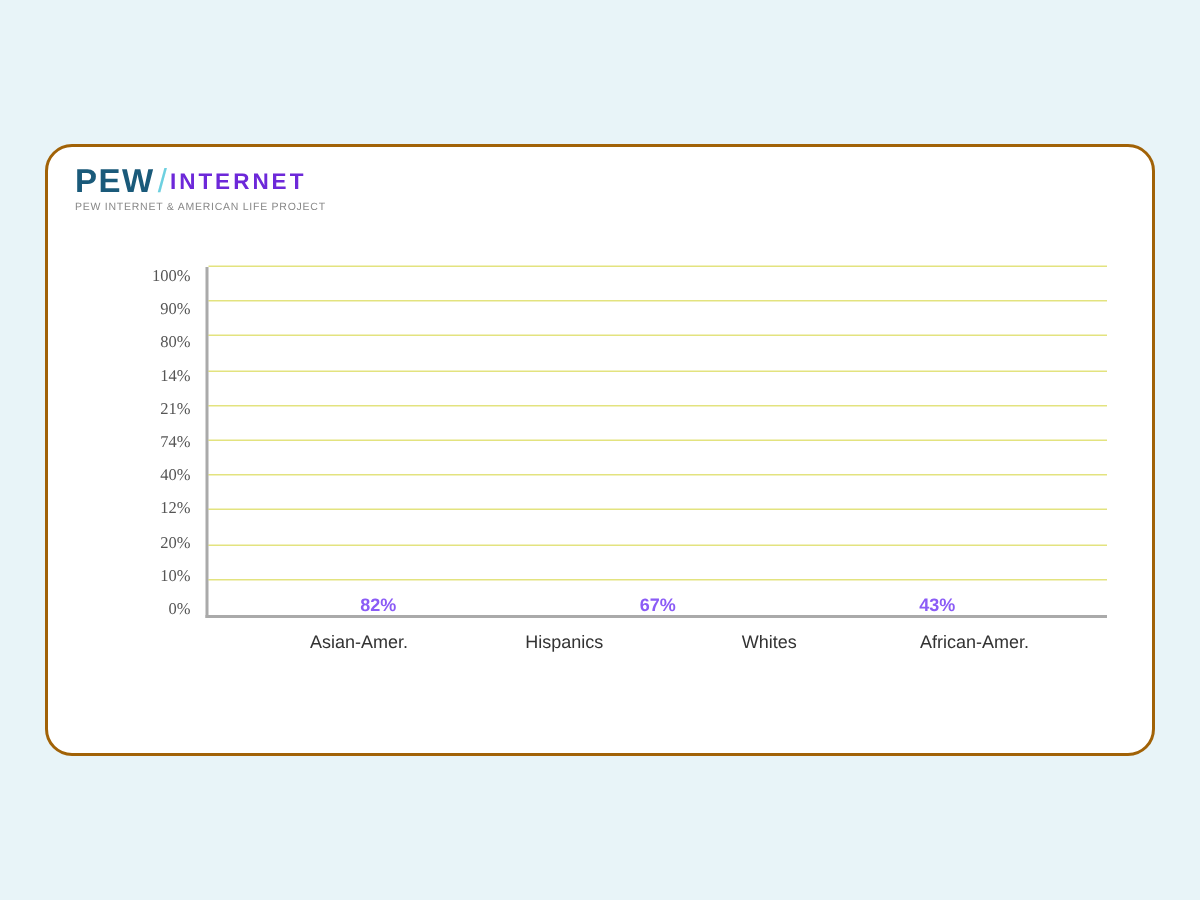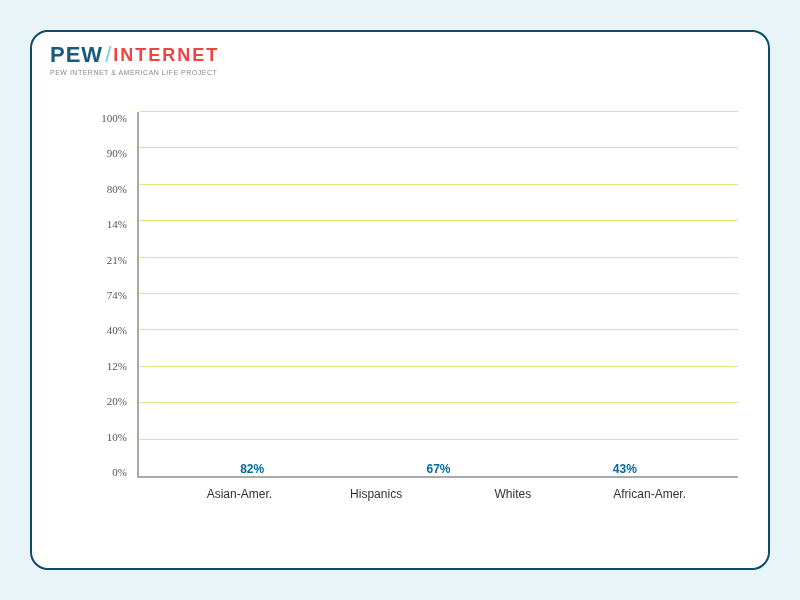--- a/index.html
+++ b/index.html
@@ -7,24 +7,24 @@
       width: 800px;
       height: 600px;
       background: #e8f4f8;
       font-family: Arial, sans-serif;
       display: flex;
       align-items: center;
       justify-content: center;
     }
     .card {
       width: 740px;
-      height: 540px;
+      height: 408px;
       background: white;
       border-radius: 18px;
-      border: 2px solid #0c4a6e;
+      border: 2px solid #a16207;
       position: relative;
       padding: 8px;
     }
     .logo-area {
       position: absolute;
       top: 10px;
       left: 18px;
       display: flex;
       flex-direction: column;
     }
@@ -38,23 +38,23 @@
       font-weight: bold;
       color: #1a5a7a;
       letter-spacing: 1px;
     }
     .logo-slash {
       font-size: 22px;
       color: #6dd0e0;
       margin: 0 2px;
     }
     .logo-internet {
-      font-size: 18px;
+      font-size: 15px;
       font-weight: bold;
-      color: #ef4444;
+      color: #6d28d9;
       letter-spacing: 2px;
     }
     .logo-sub {
       font-size: 7px;
       color: #888;
       letter-spacing: 0.5px;
       margin-top: 1px;
       text-transform: uppercase;
     }
     .chart-container {
@@ -113,21 +113,21 @@
     .bar-group {
       display: flex;
       flex-direction: column;
       align-items: center;
       gap: 4px;
       flex: 1;
     }
     .bar-value {
       font-size: 12px;
       font-weight: bold;
-      color: #0369a1;
+      color: #8b5cf6;
       margin-top: 20px;
     }
     .bar {
       width: 70px;
       background: #7a7a00;
     }
     .bar-wrapper {
       position: relative;
       display: flex;
       flex-direction: column;

